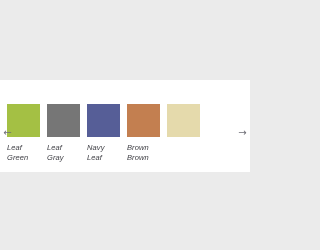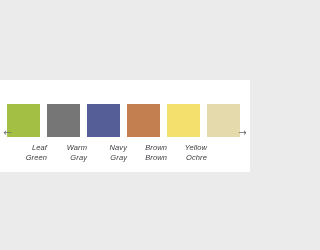--- a/index.html
+++ b/index.html
@@ -52,21 +52,21 @@
   .swatch-label {
     margin-top: 6px;
     font-family: "Liberation Sans", sans-serif;
     font-style: italic;
     font-size: 7.5px;
     line-height: 9.5px;
     color: #3c3c42;
     letter-spacing: 0.1px;
     width: 40px;
     word-spacing: 40px;
-    text-align: right;
+    text-align: left;
   }
 
   .nav-arrow {
     position: absolute;
     top: 46px;
     width: 13px;
     height: 13px;
     line-height: 13px;
     text-align: center;
     font-family: "DejaVu Sans", sans-serif;
@@ -86,37 +86,33 @@
 
   <div id="swatch-strip">
 
     <div class="swatch-cell">
       <span class="swatch-chip" style="background-color: rgb(164, 192, 68);"></span>
       <span class="swatch-label">Leaf Green</span>
     </div>
 
     <div class="swatch-cell">
       <span class="swatch-chip" style="background-color: rgb(118, 118, 118);"></span>
-      <span class="swatch-label">Warm Gray</span>
+      <span class="swatch-label">Leaf Gray</span>
     </div>
 
     <div class="swatch-cell">
       <span class="swatch-chip" style="background-color: rgb(86, 94, 151);"></span>
-      <span class="swatch-label">Navy Gray</span>
+      <span class="swatch-label">Navy Leaf</span>
     </div>
 
     <div class="swatch-cell">
       <span class="swatch-chip" style="background-color: rgb(195, 127, 80);"></span>
       <span class="swatch-label">Brown Brown</span>
     </div>
 
-    <div class="swatch-cell">
-      <span class="swatch-chip" style="background-color: rgb(244, 224, 109);"></span>
-      <span class="swatch-label">Yellow Ochre</span>
-    </div>
 
     <div class="swatch-cell">
       <span class="swatch-chip" style="background-color: rgb(229, 218, 172);"></span>
     </div>
 
   </div>
 
   <div class="nav-arrow" id="nav-prev">←</div>
   <div class="nav-arrow" id="nav-next">→</div>
 

